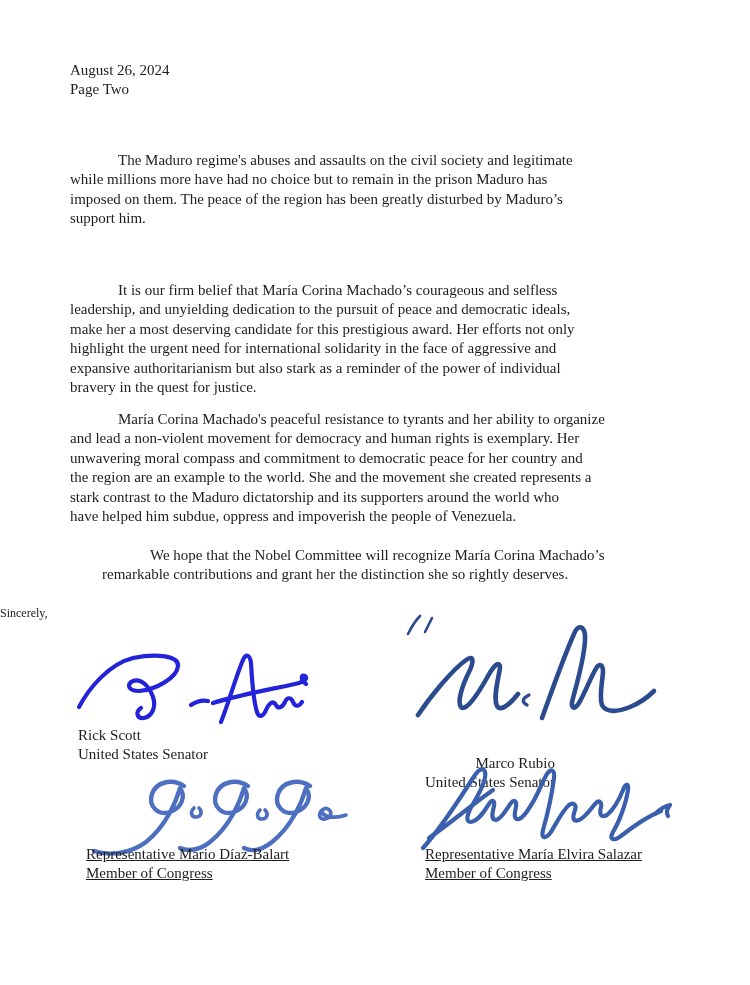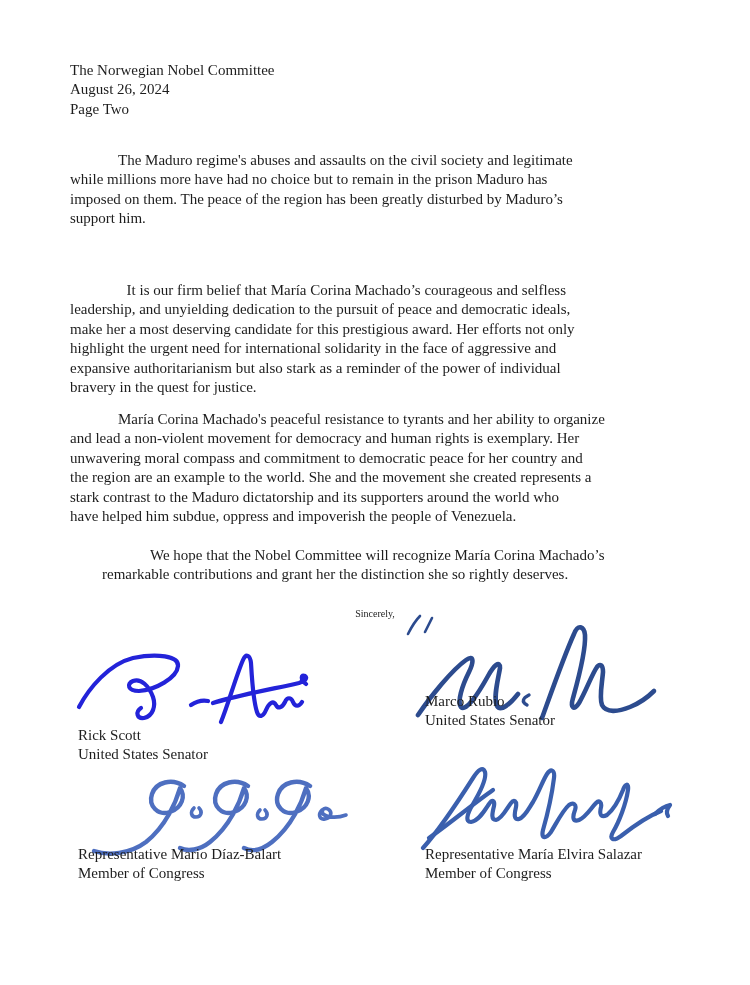--- a/index.html
+++ b/index.html
@@ -13,42 +13,41 @@
     color: #1d1d1d;
     overflow: hidden;
   }
   .abs { position: absolute; }
   .hdr-line, .body-line, .sig-line {
     font-size: 15px;
     line-height: 19.4px;
     white-space: nowrap;
   }
   .paragraph { display: block; }
-  .body-line.first { text-indent: 48px; text-align: center; }
+  .body-line.first { text-indent: 48px; }
   .closing {
     position: absolute;
     left: 0; right: 0;
-    text-align: center;
-    font-size: 10px;
+    text-align: left;
+    font-size: 12px;
     line-height: 19.4px;
   }
   svg.signature { display: block; overflow: visible; }
   svg.signature path {
     fill: none;
     stroke-linecap: round;
     stroke-linejoin: round;
   }
 </style>
 </head>
 <body>
 
 <div class="page">
 
   <div class="abs" style="left:70px; top:61px;">
-    <div class="hdr-line">The Norwegian Nobel Committee</div>
     <div class="hdr-line">August 26, 2024</div>
     <div class="hdr-line">Page Two</div>
   </div>
 
   <div class="abs paragraph" style="left:70px; top:151px;">
     <div class="body-line first">The Maduro regime's abuses and assaults on the civil society and legitimate</div>
     <div class="body-line">while millions more have had no choice but to remain in the prison Maduro has</div>
     <div class="body-line">imposed on them. The peace of the region has been greatly disturbed by Maduro’s</div>
     <div class="body-line">support him.</div>
   </div>
@@ -90,42 +89,42 @@
     <path stroke="#2c4b8e" stroke-width="2.6" d="M25,20 C28,14 30,10 32,6"></path>
     <path stroke="#2c4b8e" stroke-width="4.6" d="M18,103 C30,85 52,58 66,48 C74,42 74,50 69,60 C62,74 57,90 61,95 C66,100 78,82 88,64 C94,53 100,48 100,56 C98,68 93,86 97,94 C101,100 110,92 118,82"></path>
     <path stroke="#2c4b8e" stroke-width="3.4" d="M129,83 C123,86 121,90 127,93"></path>
     <path stroke="#2c4b8e" stroke-width="4.6" d="M142,106 C150,84 164,44 174,22 C178,12 184,14 185,23 C186,40 178,68 173,86 C170,96 174,99 179,91 C186,79 192,62 197,55 C200,51 203,53 203,60 C202,72 199,86 202,93 C206,101 218,100 230,95 C240,91 248,85 254,79"></path>
   </svg>
 
   <div class="abs" style="left:78px; top:726px;">
     <div class="sig-line">Rick Scott</div>
     <div class="sig-line">United States Senator</div>
   </div>
-  <div class="abs" style="left:425px; top:692px;">
+  <div class="abs" style="left:425px; top:754px;text-align:right;">
     <div class="sig-line">Marco Rubio</div>
     <div class="sig-line">United States Senator</div>
   </div>
 
   <svg class="signature abs" style="left:88px; top:774px;" width="265" height="80" viewBox="0 0 265 80">
     <path stroke="#4e6fc0" stroke-width="4.4" d="M96,12 C84,4 68,8 64,20 C60,32 70,42 82,38 C94,34 98,22 92,14 C88,28 78,52 58,68 C42,80 20,82 6,77"></path>
     <path stroke="#4e6fc0" stroke-width="3.6" d="M106,34 C102,38 103,43 108,43 C113,43 115,38 111,34"></path>
     <path stroke="#4e6fc0" stroke-width="4.4" d="M160,12 C148,4 132,8 128,20 C124,32 134,42 146,38 C158,34 162,22 156,14 C152,28 142,52 122,68 C112,76 100,78 92,74"></path>
     <path stroke="#4e6fc0" stroke-width="3.6" d="M172,36 C168,40 169,45 174,45 C179,45 181,40 177,36"></path>
     <path stroke="#4e6fc0" stroke-width="4.4" d="M222,12 C210,4 194,8 190,20 C186,32 196,42 208,38 C220,34 224,22 218,14 C214,28 204,52 184,68 C174,76 164,78 156,74"></path>
     <path stroke="#4e6fc0" stroke-width="3.6" d="M234,36 C230,40 231,46 237,45 C243,44 245,38 240,35 C236,33 233,36 235,40 C240,44 250,44 258,41"></path>
   </svg>
 
   <svg class="signature abs" style="left:415px; top:762px;" width="250" height="88" viewBox="0 0 250 88">
     <path stroke="#3a5fad" stroke-width="4.2" d="M8,86 C24,68 44,38 58,16 C63,8 68,4 70,10 C72,18 64,32 58,42 C52,52 50,60 56,60 C64,59 70,48 74,42 C77,37 80,38 79,44 C77,52 76,58 81,58 C87,57 92,46 96,41 C99,37 102,39 101,45 C99,53 99,58 104,57 C110,55 114,46 118,40 C124,30 128,18 132,12 C136,6 140,8 139,16 C137,32 132,54 128,68 C126,76 130,78 136,70 C142,60 148,48 154,43 C158,40 162,42 160,48 C157,56 158,60 164,58 C171,55 176,46 181,41 C184,38 187,40 186,45 C184,53 186,56 192,53 C198,48 204,38 208,28 C210,22 214,20 213,28 C211,42 204,60 198,70 C194,77 198,80 206,74 C220,63 236,53 246,49"></path>
     <path stroke="#3a5fad" stroke-width="4.2" d="M14,76 C34,62 58,42 78,28"></path>
     <path stroke="#3a5fad" stroke-width="4.2" d="M240,52 C245,47 250,44 255,43 C252,47 251,51 253,54"></path>
   </svg>
 
-  <div class="abs" style="left:78px; top:845px;">
+  <div class="abs" style="left:86px; top:845px;text-decoration:underline;">
     <div class="sig-line">Representative Mario Díaz-Balart</div>
     <div class="sig-line">Member of Congress</div>
   </div>
-  <div class="abs" style="left:425px; top:845px;">
+  <div class="abs" style="left:425px; top:845px;text-decoration:underline;">
     <div class="sig-line">Representative María Elvira Salazar</div>
     <div class="sig-line">Member of Congress</div>
   </div>
 
 </div>
 
 </body></html>

